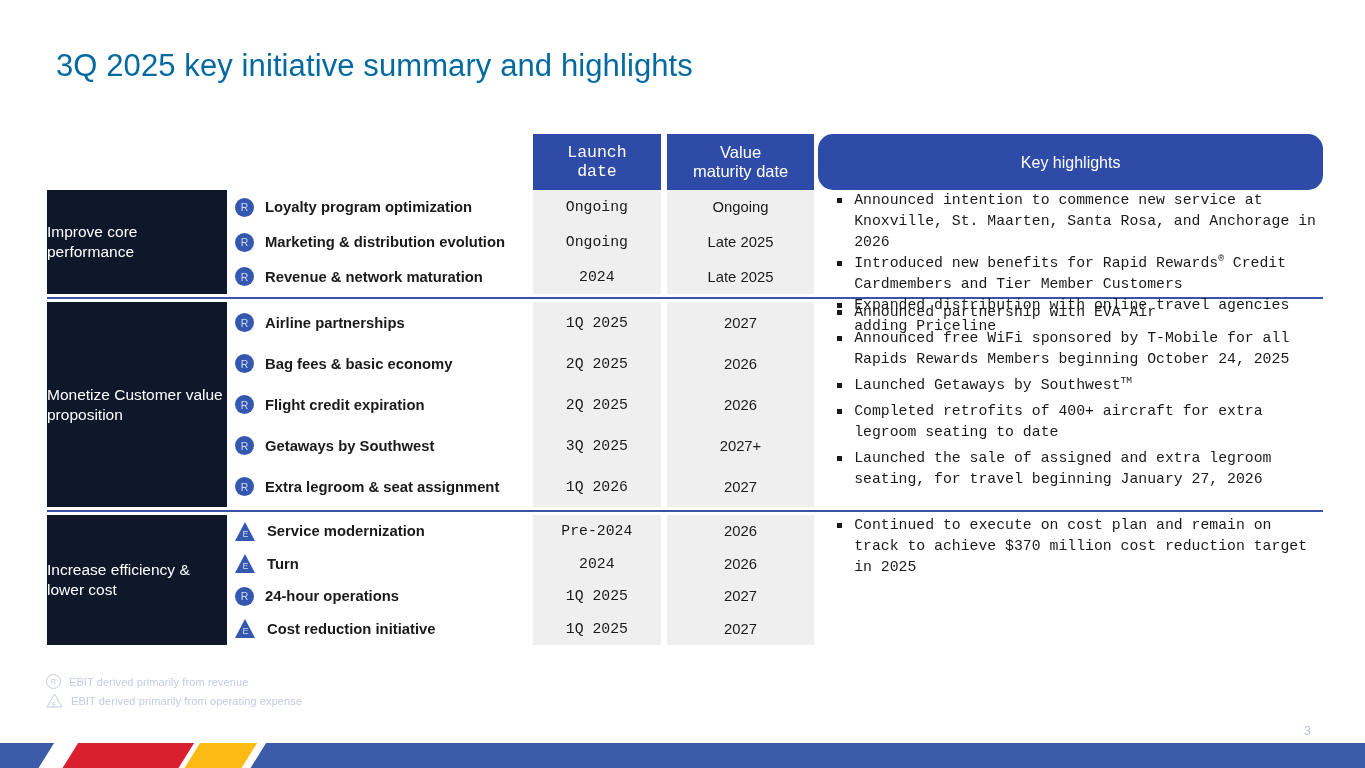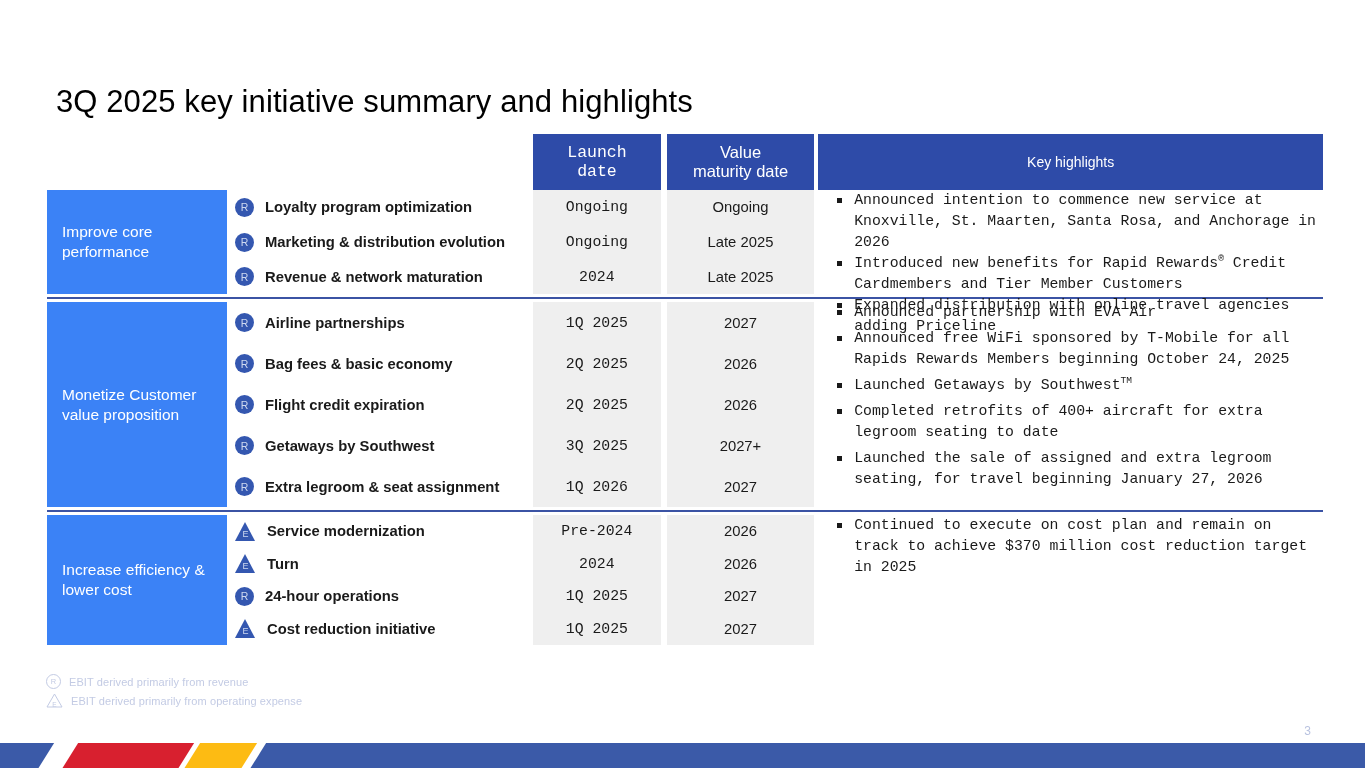--- a/index.html
+++ b/index.html
@@ -10,24 +10,23 @@
     overflow: hidden;
   }
 
   .slide { position: relative; width: 1365px; height: 768px; background:#fff; }
 
   
   .title {
     position: absolute;
     left: 56px; top: 48px;
     font-size: 31px;
-    color: #000000;
+    color: #0369a1;
     letter-spacing: .1px;
     white-space: nowrap;
-    margin-top: 36px;
   }
 
   
   .table {
     position: absolute;
     left: 47px; top: 134px;
     width: 1276px;
   }
 
   
@@ -49,41 +48,40 @@
   .hdr-cell {
     background: #2e4ba8;
     color: #ffffff;
     font-size: 16.5px;
     line-height: 19px;
     display: flex;
     align-items: center;
     justify-content: center;
     text-align: center;
   }
-  .hdr-cell.hl { font-size: 14px; }
+  .hdr-cell.hl { font-size: 16px; border-radius: 15px; }
 
   
   .group {
     display: flex;
     align-items: stretch;
     position: relative;
   }
   .g1 { height: 104px; }
   .g2 { height: 205px; }
   .g3 { height: 130px; }
 
   .cat-wrap { display: flex; align-items: stretch; }
   .cat-box {
-    background: #3b82f6;
+    background: #0f172a;
     color: #ffffff;
     font-size: 15.5px;
     line-height: 20px;
     display: flex;
     align-items: center;
-    padding-left: 15px;
     width: 100%;
   }
   .g1 .cat-box { margin: 0 0 0 0; }
 
   
   .init-col {
     display: flex;
     flex-direction: column;
     justify-content: center;
     padding-left: 8px;

